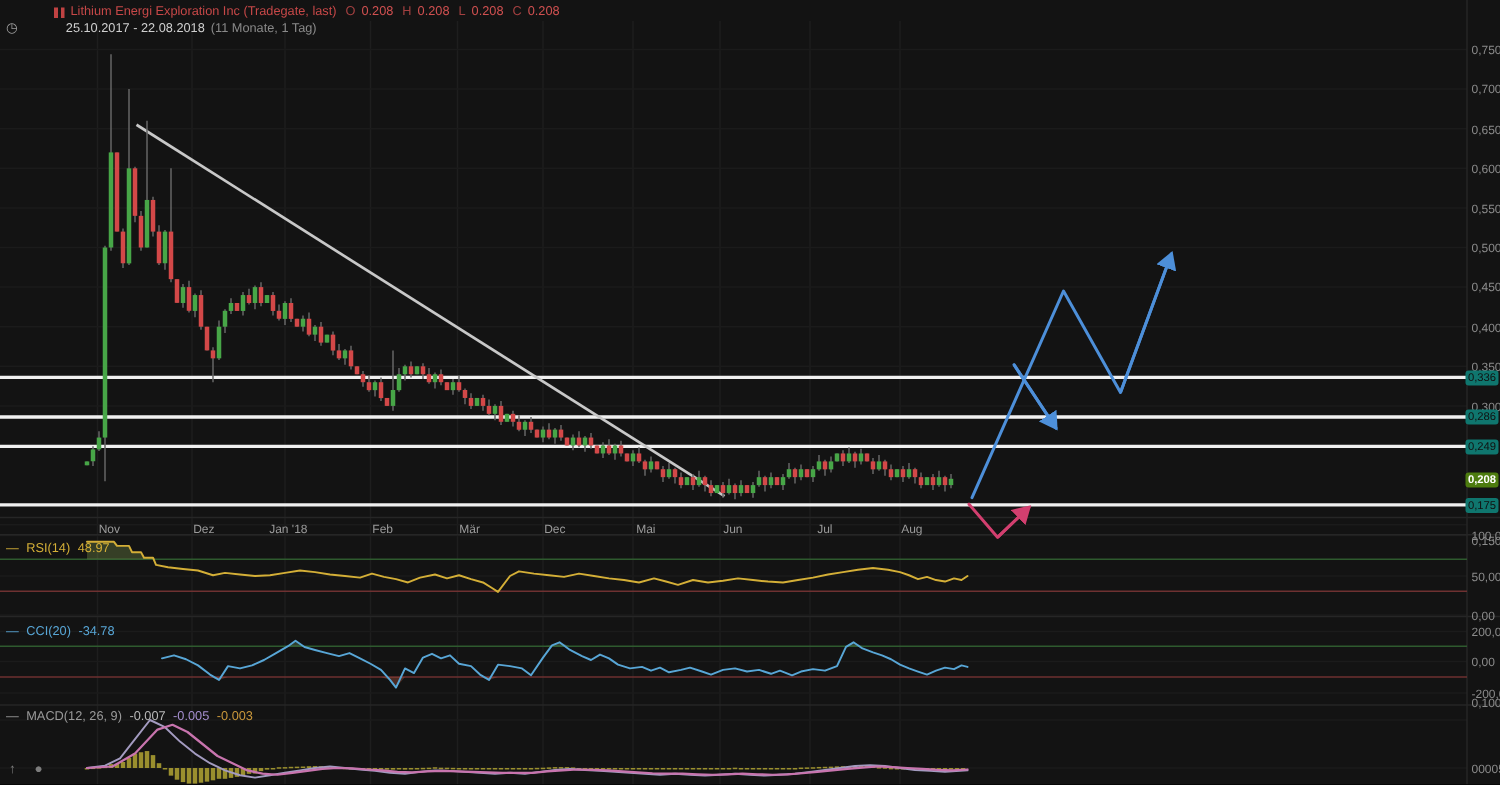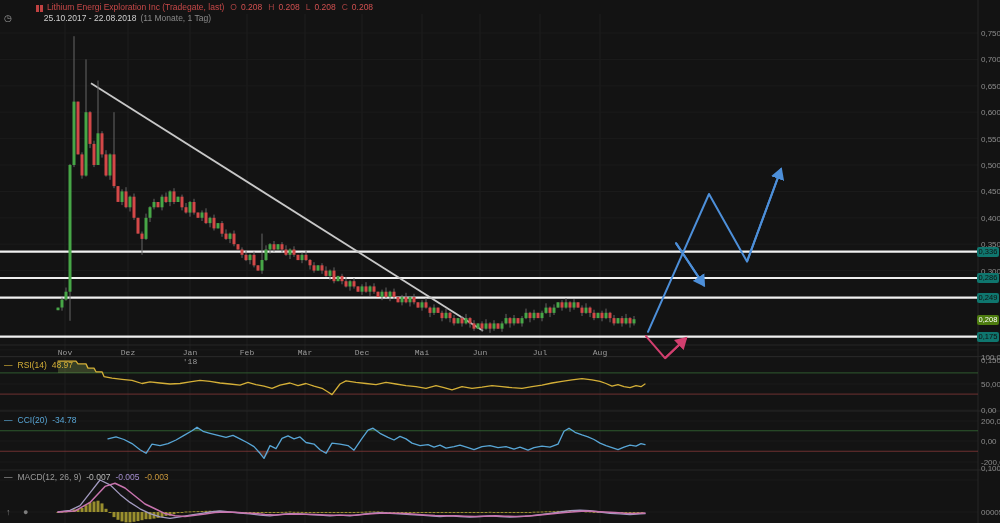--- a/index.html
+++ b/index.html
@@ -14,22 +14,22 @@
   .ohlc-l{color:#a34040;margin-left:2px;}
   .ohlc-v{color:#d05050;}
   .clock{color:#9a9a9a;font-size:9px;}
   .drange{color:#cfcfcf;margin-left:28px;}
   .ddur{color:#8a8a8a;}
   .legend{position:absolute;left:4px;font-size:8.5px;white-space:nowrap;display:flex;gap:5px;align-items:center;}
   .tick{position:absolute;font-size:8px;color:#8c8c8c;left:981px;}
   .tag{position:absolute;left:977px;width:22px;text-align:center;font-size:7.5px;
        border-radius:2px;padding:1px 0;line-height:1;}
   .tag.white{background:#0f766e;color:#111;}
-  .tag.red{background:#4d7c0f;color:#fff;}
-  .month{position:absolute;top:348px;width:30px;margin-left:-15px;text-align:center;font-size:8px;color:#9a9a9a;font-family:Liberation Mono, monospace;}
+  .tag.red{background:#4d7c0f;color:#fff;font-weight:bold;}
+  .month{position:absolute;top:348px;width:30px;margin-left:-15px;text-align:right;font-size:8px;color:#9a9a9a;}
   .bicon{position:absolute;font-size:9px;color:#7d7d7d;}
 </style>
 </head>
 <body>
 
 <div id="root">
   <svg id="chart-svg" width="1000" height="523">
       <defs>
         <marker id="ab" markerWidth="7" markerHeight="7" refX="5" refY="3.5" orient="auto">
           <path d="M0,0 L6,3.5 L0,7 Z" fill="#4d8fd9"></path>

